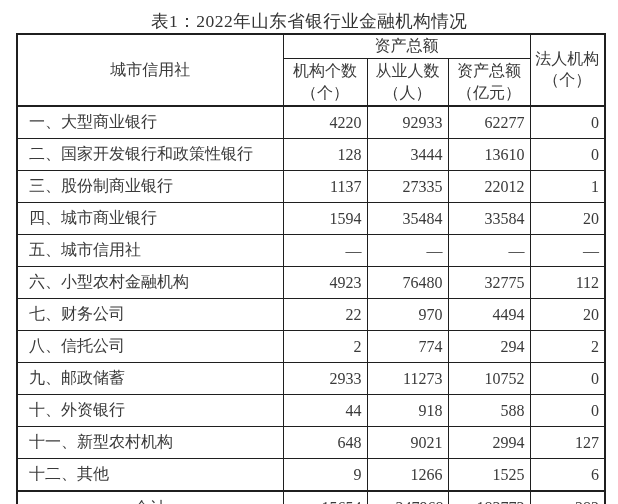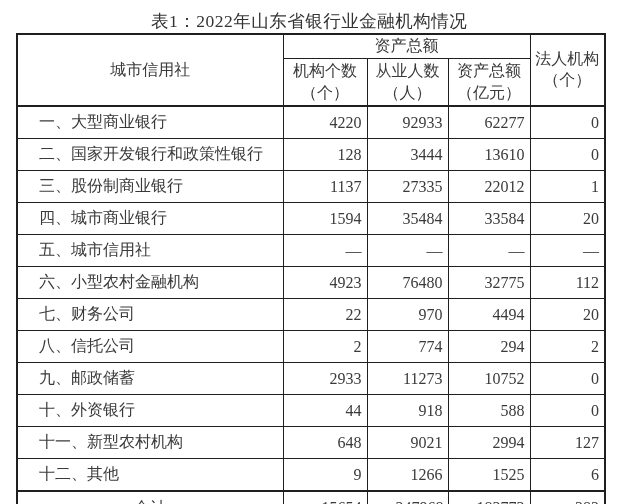--- a/index.html
+++ b/index.html
@@ -43,21 +43,21 @@
     padding:0;
   }
   .row-group th{height:23px;}
   .row-sub th{height:46px;line-height:22px;}
   .inst tbody td{height:29px;}
   .inst tfoot td{height:30px;border-top-width:2px;}
   .row-sub th{border-bottom-width:2px;text-align:center;}
   th.th-category,th.th-legal{border-bottom-width:2px;}
   td.lbl{
     text-align:left;
-    padding-left:21px;
+    padding-left:11px;
   }
   td.num{
     text-align:right;
     padding-right:5px;
     padding-left:28px;
   }
   td.total-lbl{
     text-align:center;
   }
 </style>

